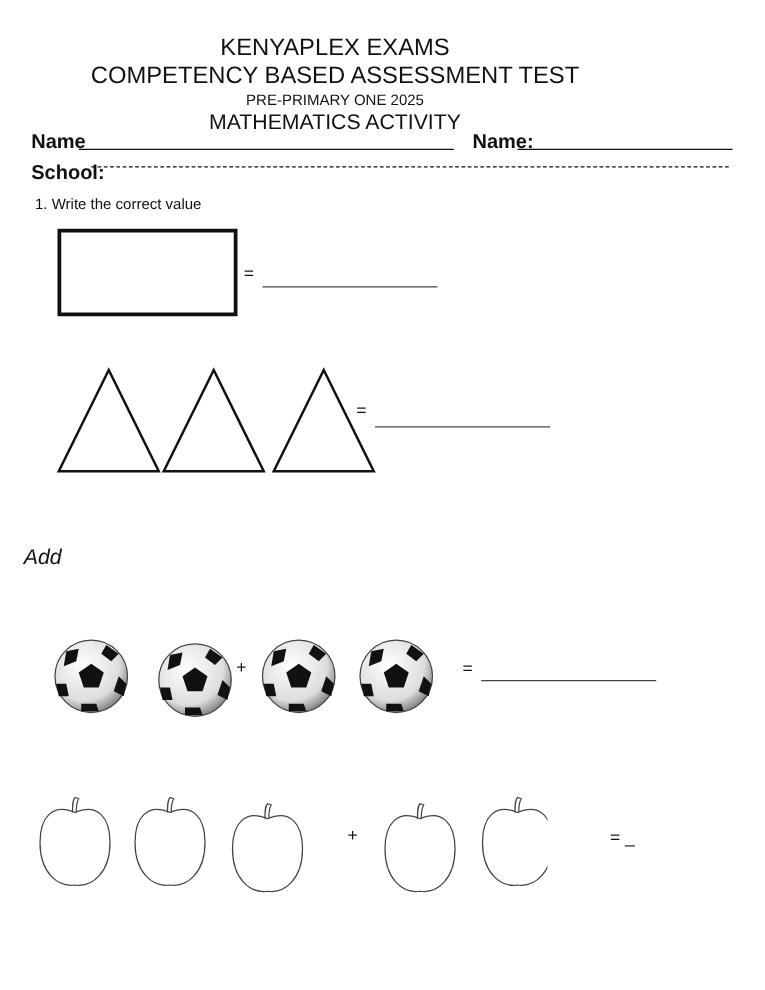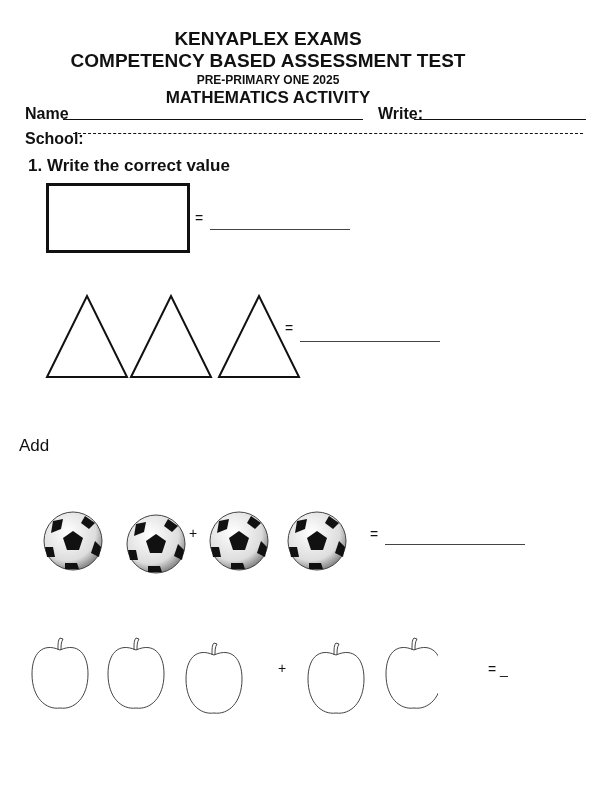--- a/index.html
+++ b/index.html
@@ -1,60 +1,60 @@
 <!DOCTYPE html>
 <html><head>
 <meta charset="utf-8">
 <style>
   html, body { margin:0; padding:0; background:#fff; }
   body { width:612px; height:792px; position:relative; overflow:hidden;
          font-family:"Liberation Sans", sans-serif; color:#111; }
   .abs { position:absolute; }
-  .title { left:0; width:536px; text-align:center; font-weight:bold; }
+  .title { left:0; width:536px; text-align:center; font-weight:normal; }
   .t1 { top:28px; font-size:19px; }
   .t2 { top:50px; font-size:19px;text-align:center; }
   .t3 { top:73px; font-size:12px; }
   .t4 { top:88px; font-size:17px; }
   .lbl { font-weight:bold; font-size:16px; }
   .line { position:absolute; border-bottom:1.5px solid #111; }
-  .q { font-size:17px;font-weight:bold; }
+  .q { font-size:12px; }
   .blank { position:absolute; border-bottom:1px solid #444; }
   .eq { position:absolute; font-size:14px; }
   svg { position:absolute; }
 </style>
 </head>
 <body>
 
 <div class="abs title t1">KENYAPLEX EXAMS</div>
 <div class="abs title t2">COMPETENCY BASED ASSESSMENT TEST</div>
 <div class="abs title t3">PRE-PRIMARY ONE 2025</div>
 <div class="abs title t4">MATHEMATICS ACTIVITY</div>
 
 <div class="abs lbl" style="left:25px;top:105px;">Name</div>
 <div class="line" style="left:63px;top:105px;width:300px;height:14px;"></div>
-<div class="abs lbl" style="left:378px;top:105px;">Write:</div>
+<div class="abs lbl" style="left:378px;top:105px;">Name:</div>
 <div class="line" style="left:414px;top:105px;width:172px;height:14px;"></div>
 <div class="abs lbl" style="left:25px;top:130px;">School:</div>
 <div class="line" style="left:73px;top:119px;width:510px;height:14px;border-bottom-style:dashed;"></div>
 
 <div class="abs q" style="left:28px;top:156px;">1.  Write the correct value</div>
 
 <div class="abs" style="left:46px;top:183px;width:138px;height:64px;border:3px solid #111;"></div>
 <div class="eq" style="left:195px;top:210px;">=</div>
 <div class="blank" style="left:210px;top:215px;width:140px;height:14px;"></div>
 
 <svg style="left:44px;top:293px;" width="260" height="88">
   <polygon points="3,84 43,3 83,84" fill="none" stroke="#111" stroke-width="2"></polygon>
   <polygon points="87,84 127,3 167,84" fill="none" stroke="#111" stroke-width="2"></polygon>
   <polygon points="175,84 215,3 255,84" fill="none" stroke="#111" stroke-width="2"></polygon>
 </svg>
 <div class="eq" style="left:285px;top:320px;">=</div>
 <div class="blank" style="left:300px;top:327px;width:140px;height:14px;"></div>
 
-<div class="abs" style="left:19px;top:436px;font-size:17px;">Add</div>
+<div class="abs" style="left:19px;top:436px;font-size:17px;font-style:italic;">Add</div>
 
 <svg width="0" height="0" style="position:absolute">
   <defs>
     <radialGradient id="ballg" cx="40%" cy="35%" r="70%">
       <stop offset="0%" stop-color="#fff"></stop>
         <stop offset="70%" stop-color="#ddd"></stop>
         <stop offset="100%" stop-color="#777"></stop>
     </radialGradient>
     <g id="ball">
       <circle cx="30" cy="30" r="29" fill="url(#ballg)" stroke="#444" stroke-width="1"></circle>

